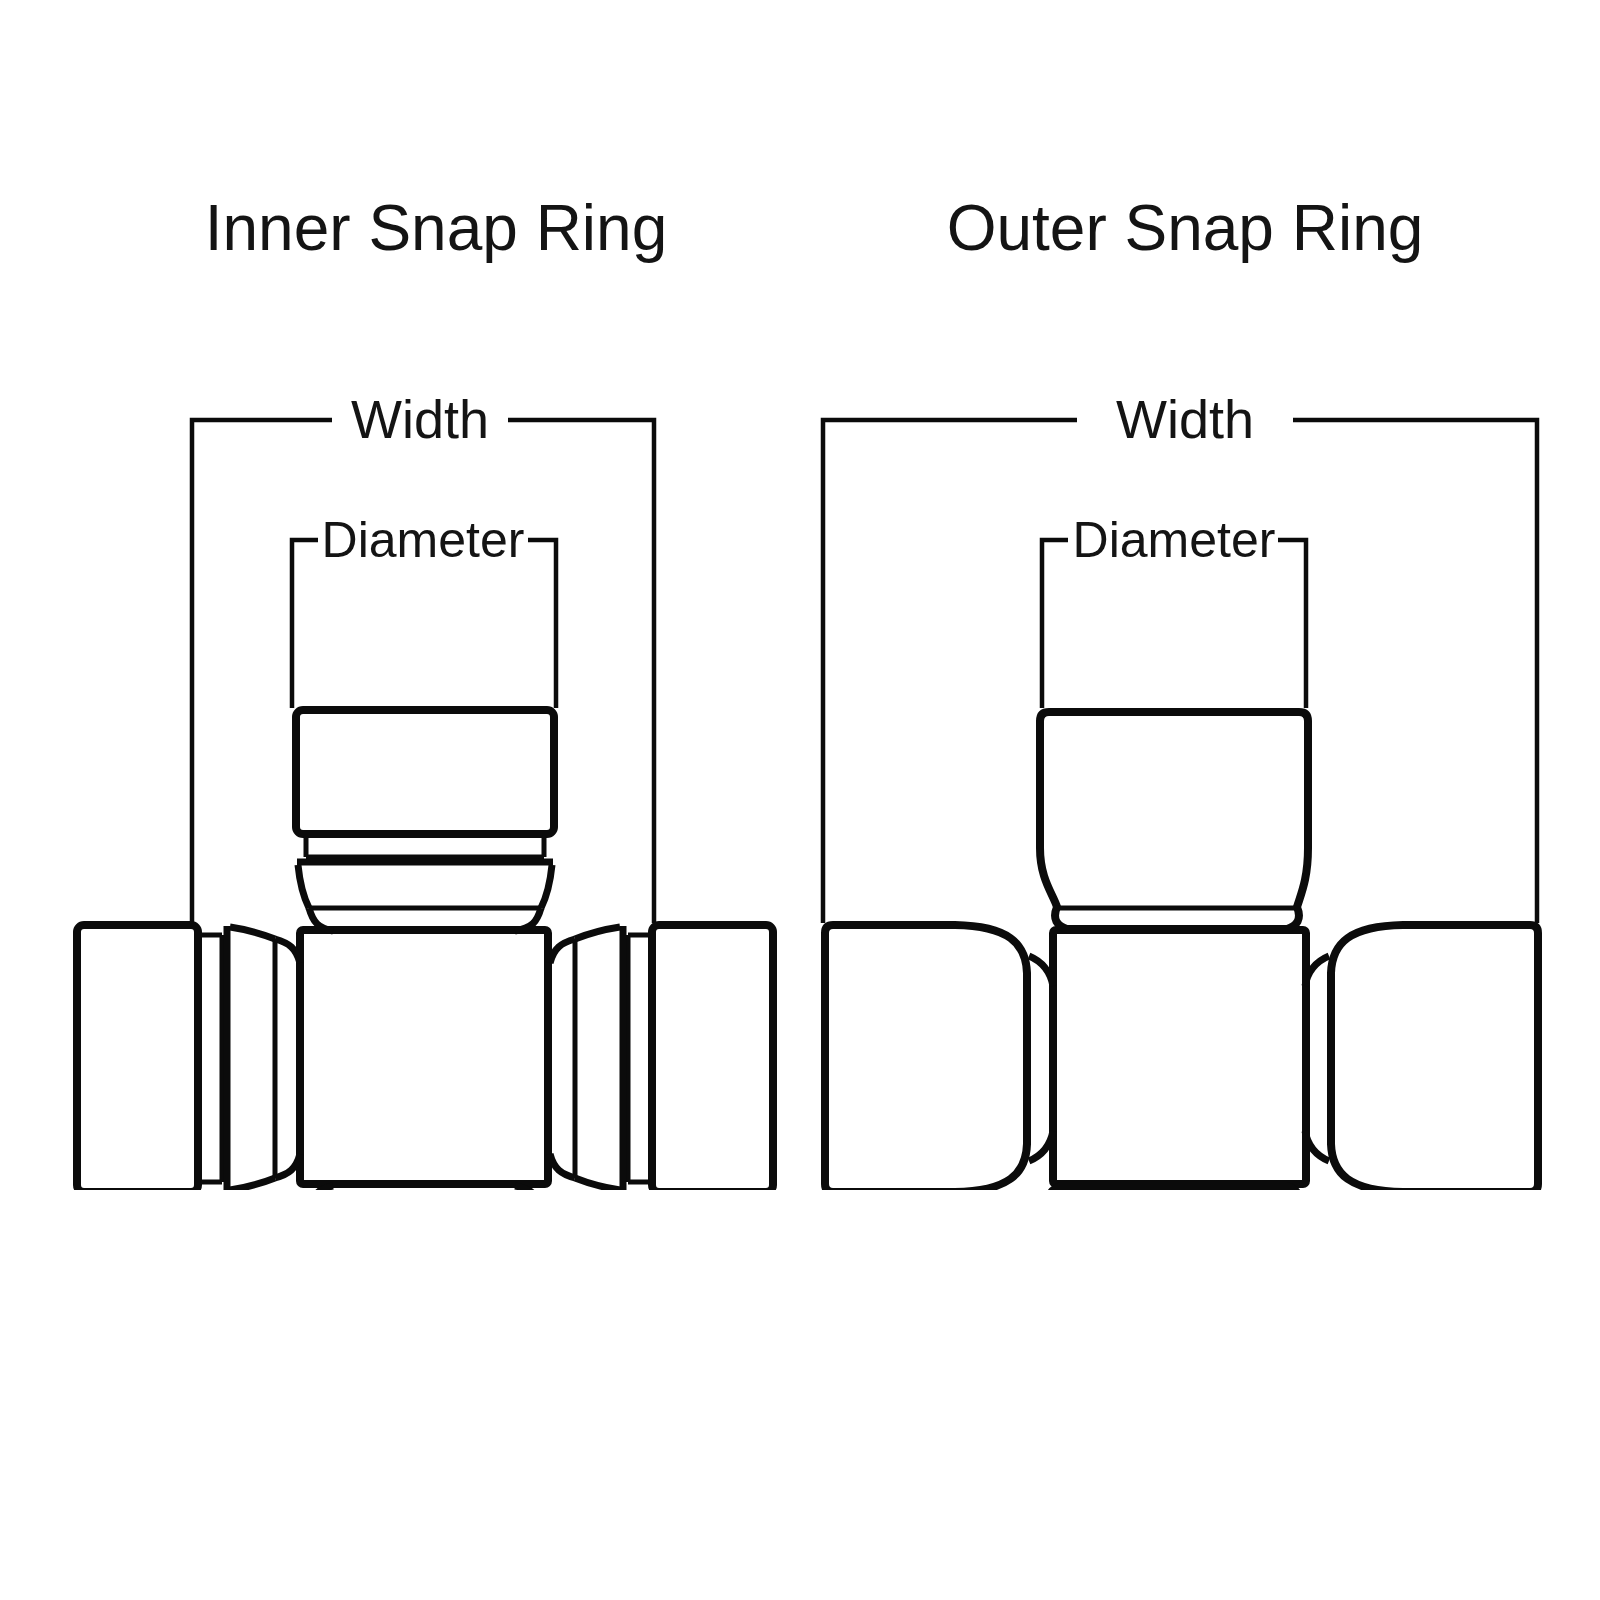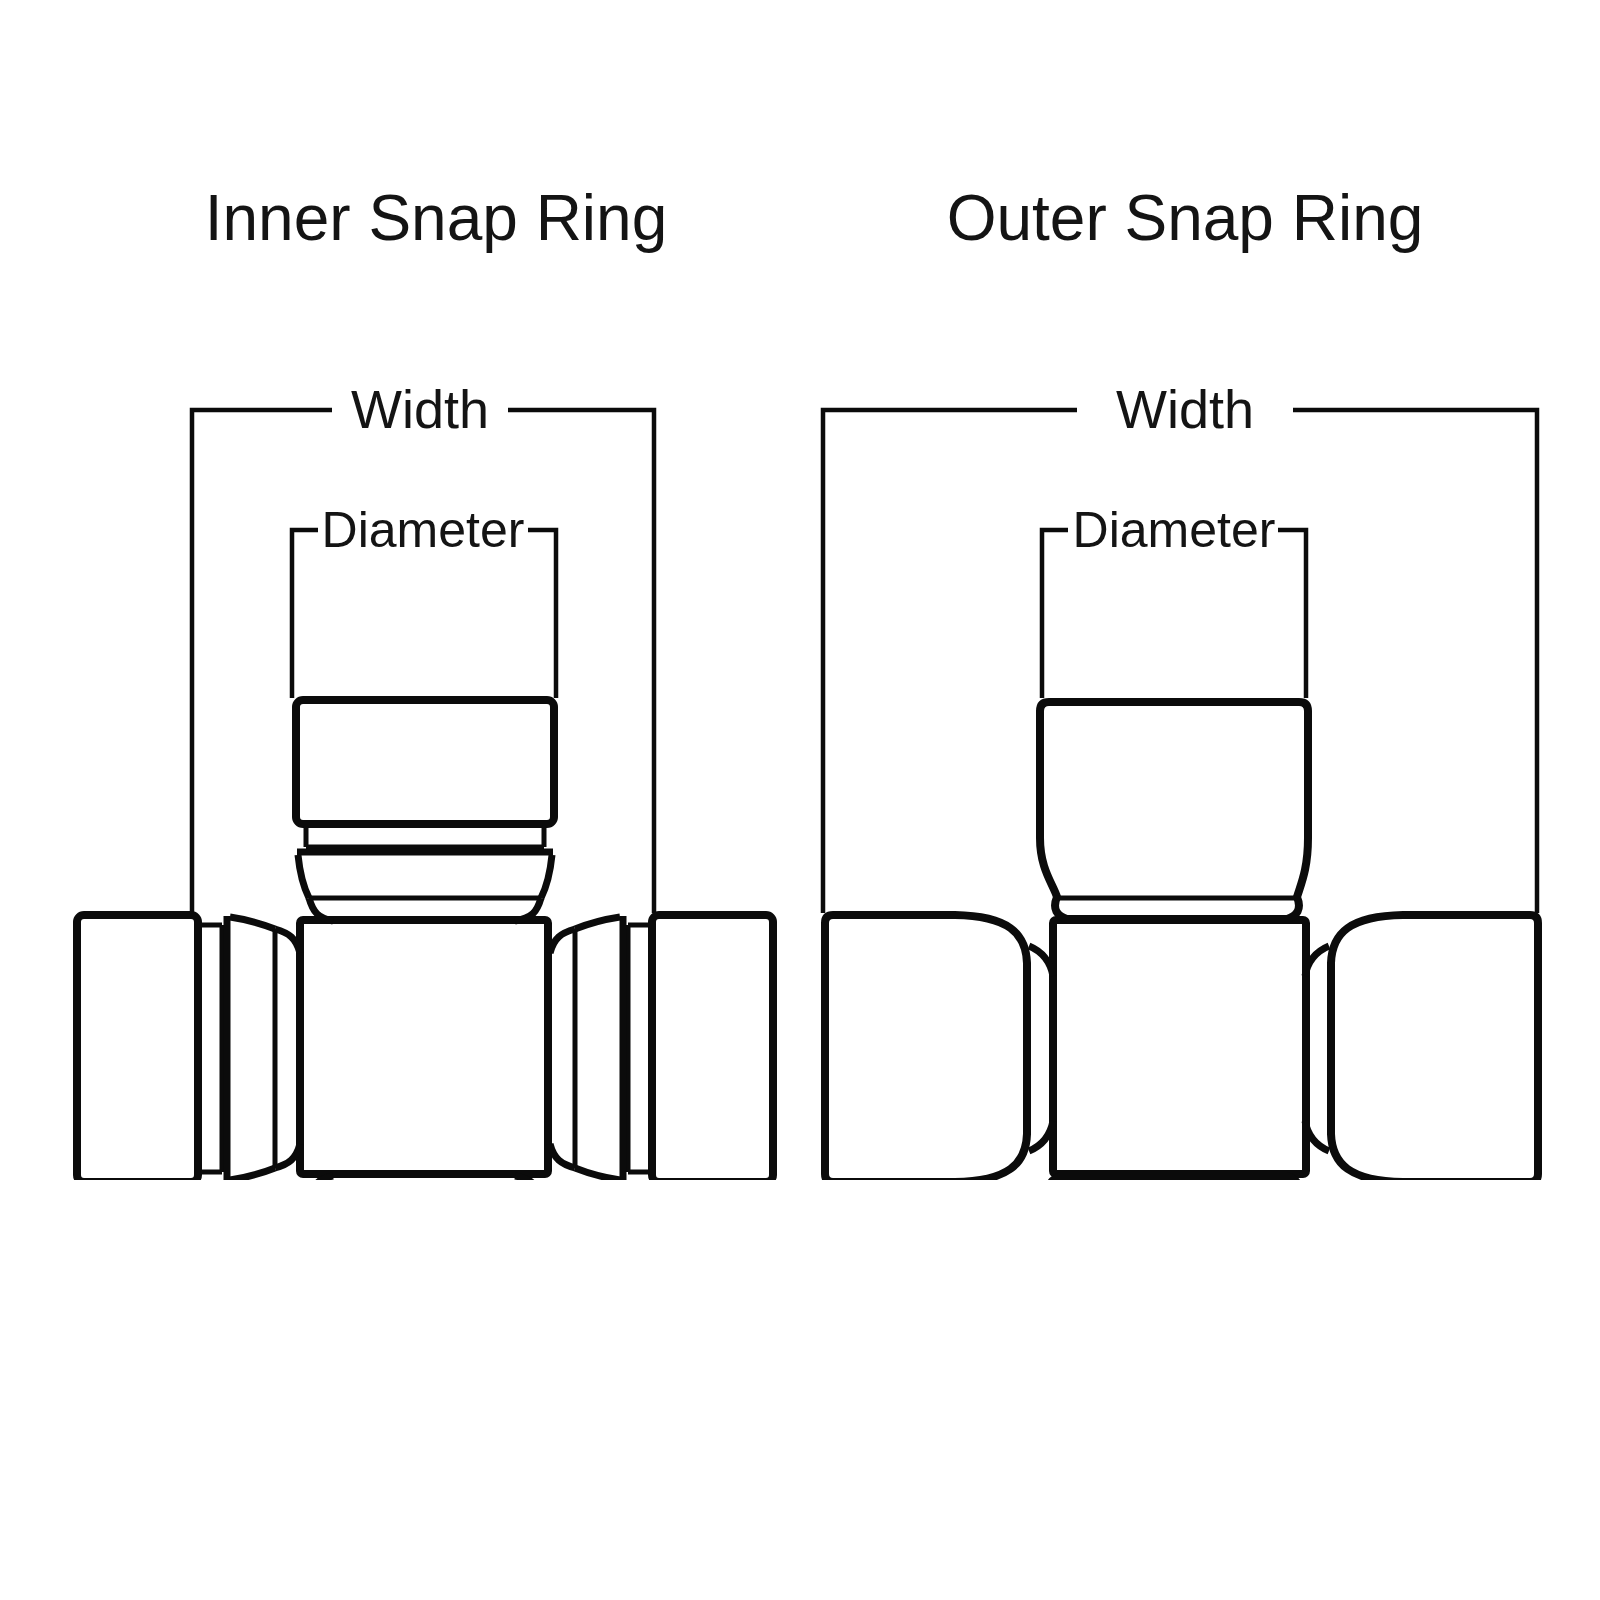--- a/index.html
+++ b/index.html
@@ -1,17 +1,17 @@
 <!DOCTYPE html>
 <html><head>
 <meta charset="utf-8">
 <style>
   html,body{margin:0;padding:0;background:#ffffff;}
   .canvas{position:relative;width:1600px;height:1180px;background:#ffffff;overflow:hidden;
-          font-family:"Liberation Sans", sans-serif;}
+          font-family:"Liberation Sans", sans-serif;margin-top:10px;}
   svg{display:block;}
   .outline   {fill:none;stroke:#0b0b0b;stroke-width:8;stroke-linejoin:round;}
   .medline   {fill:none;stroke:#0b0b0b;stroke-width:7;stroke-linejoin:round;}
   .thinline  {fill:none;stroke:#0b0b0b;stroke-width:5;stroke-linejoin:round;}
   .dimline   {fill:none;stroke:#0b0b0b;stroke-width:4.5;stroke-linejoin:miter;}
   .title-text{font-size:64px;fill:#141414;}
   .dim-text  {font-size:54px;fill:#141414;}
   .dia-text  {font-size:50px;fill:#141414;}
   text{font-family:"Liberation Sans", sans-serif;}
 </style>

